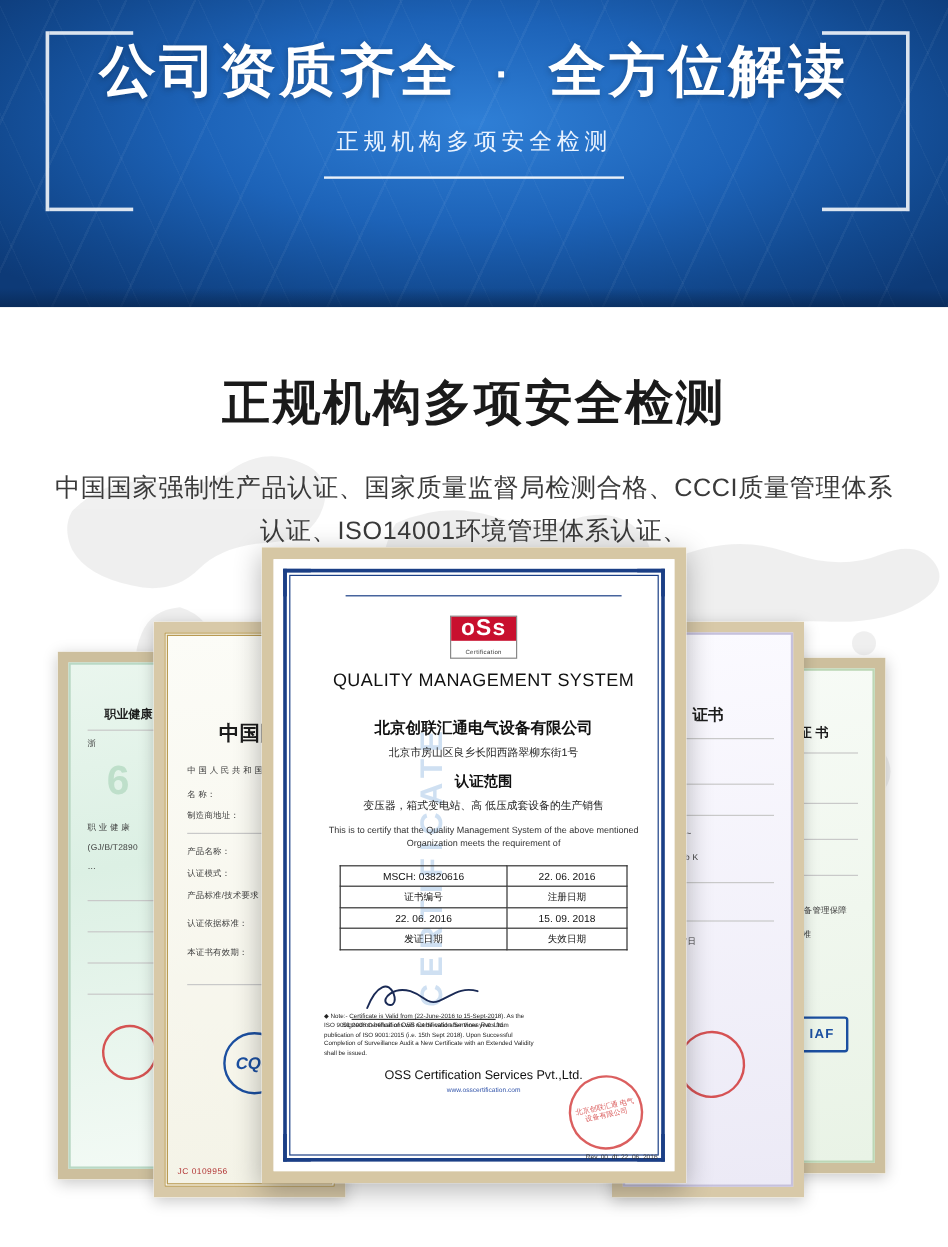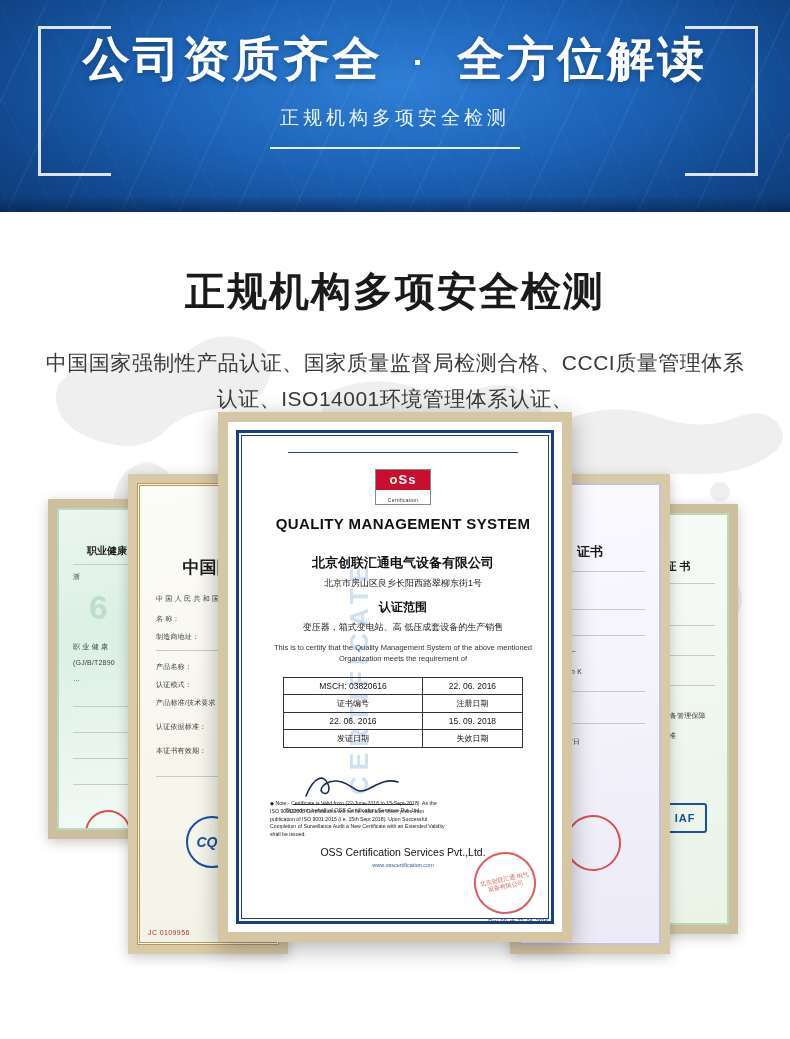--- a/index.html
+++ b/index.html
@@ -17,21 +17,21 @@
     position: relative;
     width: 790px;
     height: 1039px;
     overflow: hidden;
   }
 
   
   .banner {
     position: relative;
     width: 790px;
-    height: 212px;
+    height: 256px;
     background:
       radial-gradient(ellipse 520px 190px at 50% 40%, #2f7fd6 0%, #1d63b8 45%, #12498f 78%, #0d3a77 100%),
       linear-gradient(180deg, #0f4c96 0%, #14559f 50%, #0c3c7c 100%);
     overflow: hidden;
   }
   .banner::before {
     content: "";
     position: absolute;
     left: -40px; top: -60px;
     width: 880px; height: 340px;
@@ -182,21 +182,21 @@
   .frame .paper {
     position: absolute;
     inset: 9px;
     background: #fdfdfb;
     overflow: hidden;
   }
 
   
   .cert-far-left {
     left: 48px; top: 87px;
-    width: 118px; height: 340px;
+    width: 118px; height: 440px;
     transform: rotate(0deg);
   }
   .cert-far-left .mat { border-color: #cdbf9d; }
   .cert-far-left .paper {
     background: linear-gradient(170deg, #eaf6ee 0%, #dcf0e4 40%, #f3faf5 100%);
     border: 2px solid #b9d9c5;
   }
 
   .cert-left {
     left: 128px; top: 62px;
@@ -304,36 +304,36 @@
     border: 1px solid #888;
     background: #ffffff;
     position: relative;
   }
   .oss-logo .bar {
     position: absolute;
     left: 0; right: 0; top: 0;
     height: 20px;
     background: #c8102e;
     color: #fff;
-    font-size: 13px;
+    font-size: 19px;
     font-weight: bold;
     line-height: 20px;
     letter-spacing: 1px;
   }
   .oss-logo .cap {
     position: absolute;
     left: 0; right: 0; bottom: 1px;
     font-size: 5px;
     color: #333;
     letter-spacing: 0.3px;
   }
   .cm-h1 {
     margin-top: 10px;
     font-size: 15px;
-    font-weight: bold;
+    font-weight: normal;
     color: #111;
     letter-spacing: 0.4px;
   }
   .cm-company {
     margin-top: 22px;
     font-size: 13px;
     font-weight: bold;
     color: #111;
   }
   .cm-addr {

